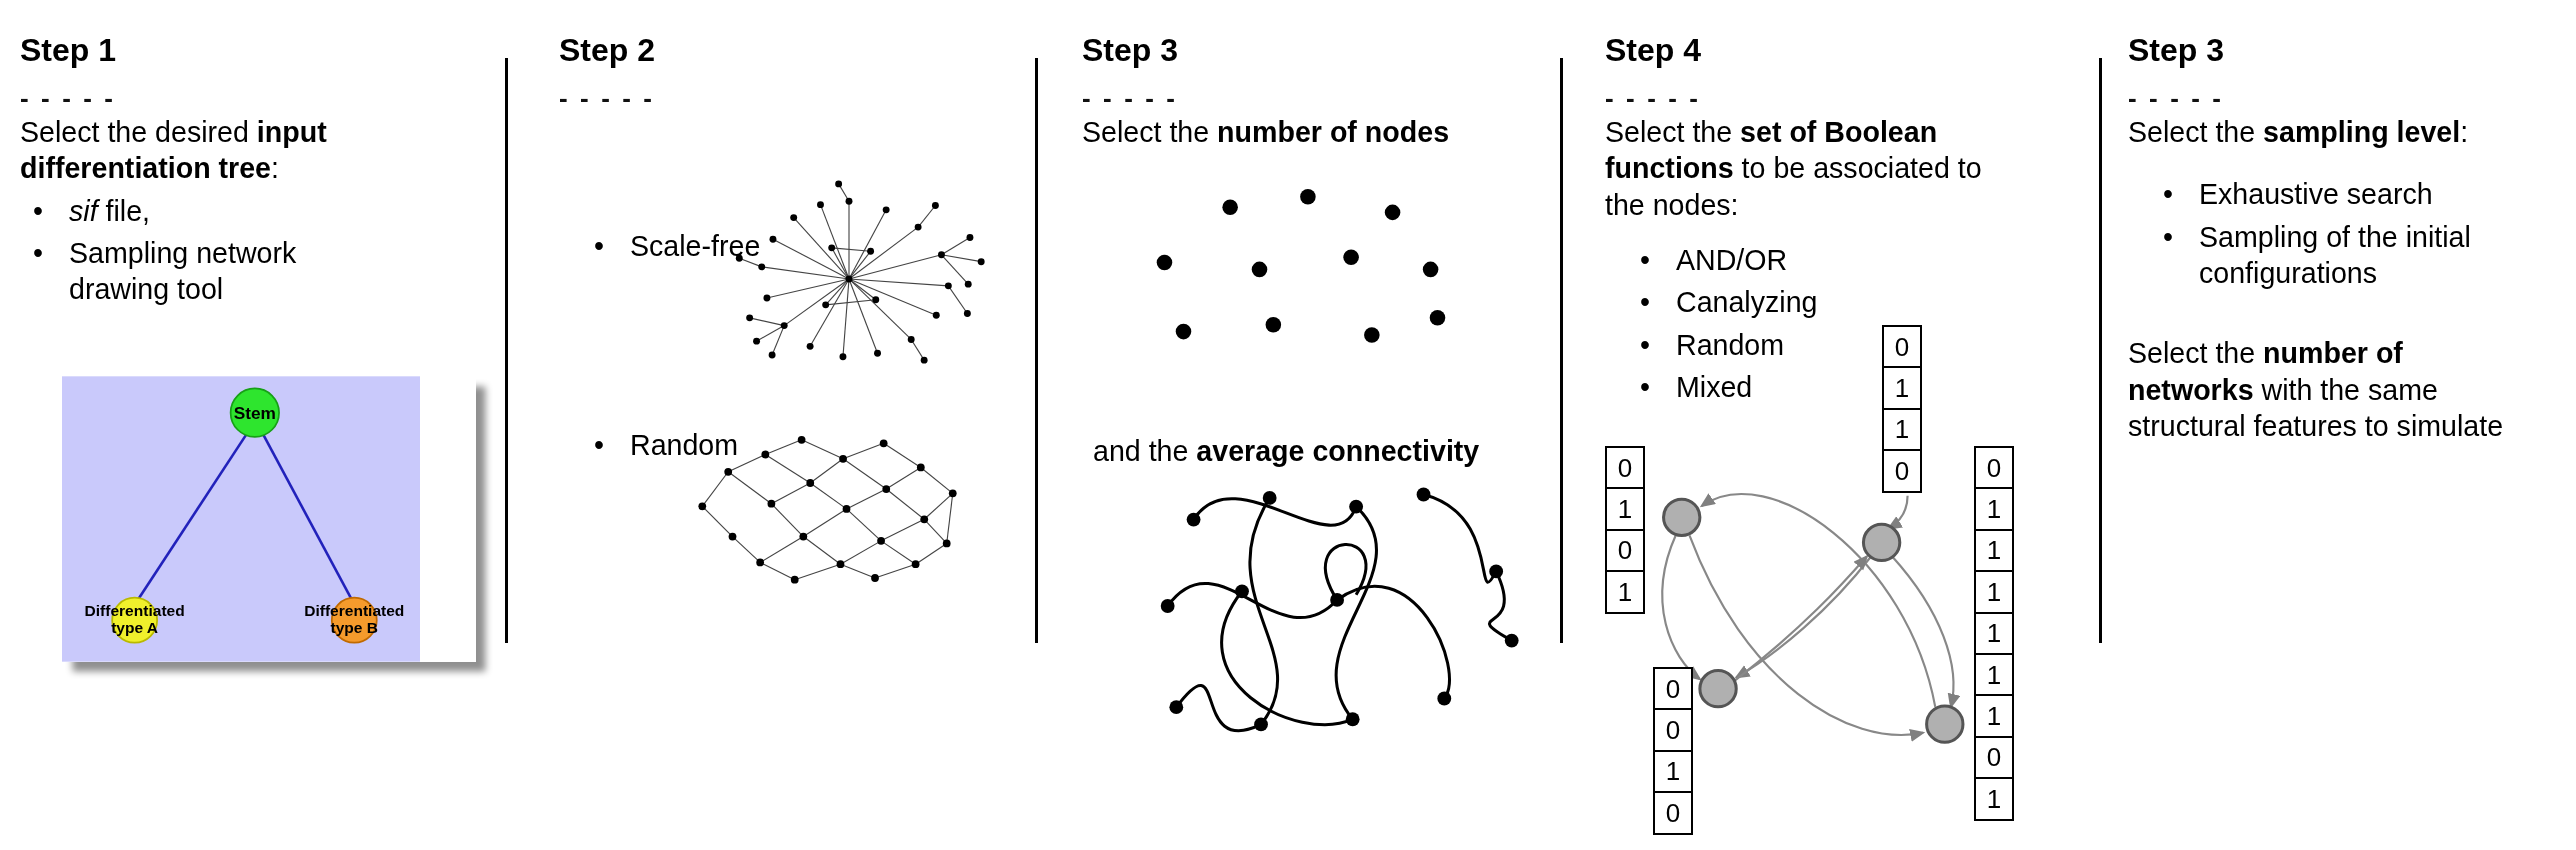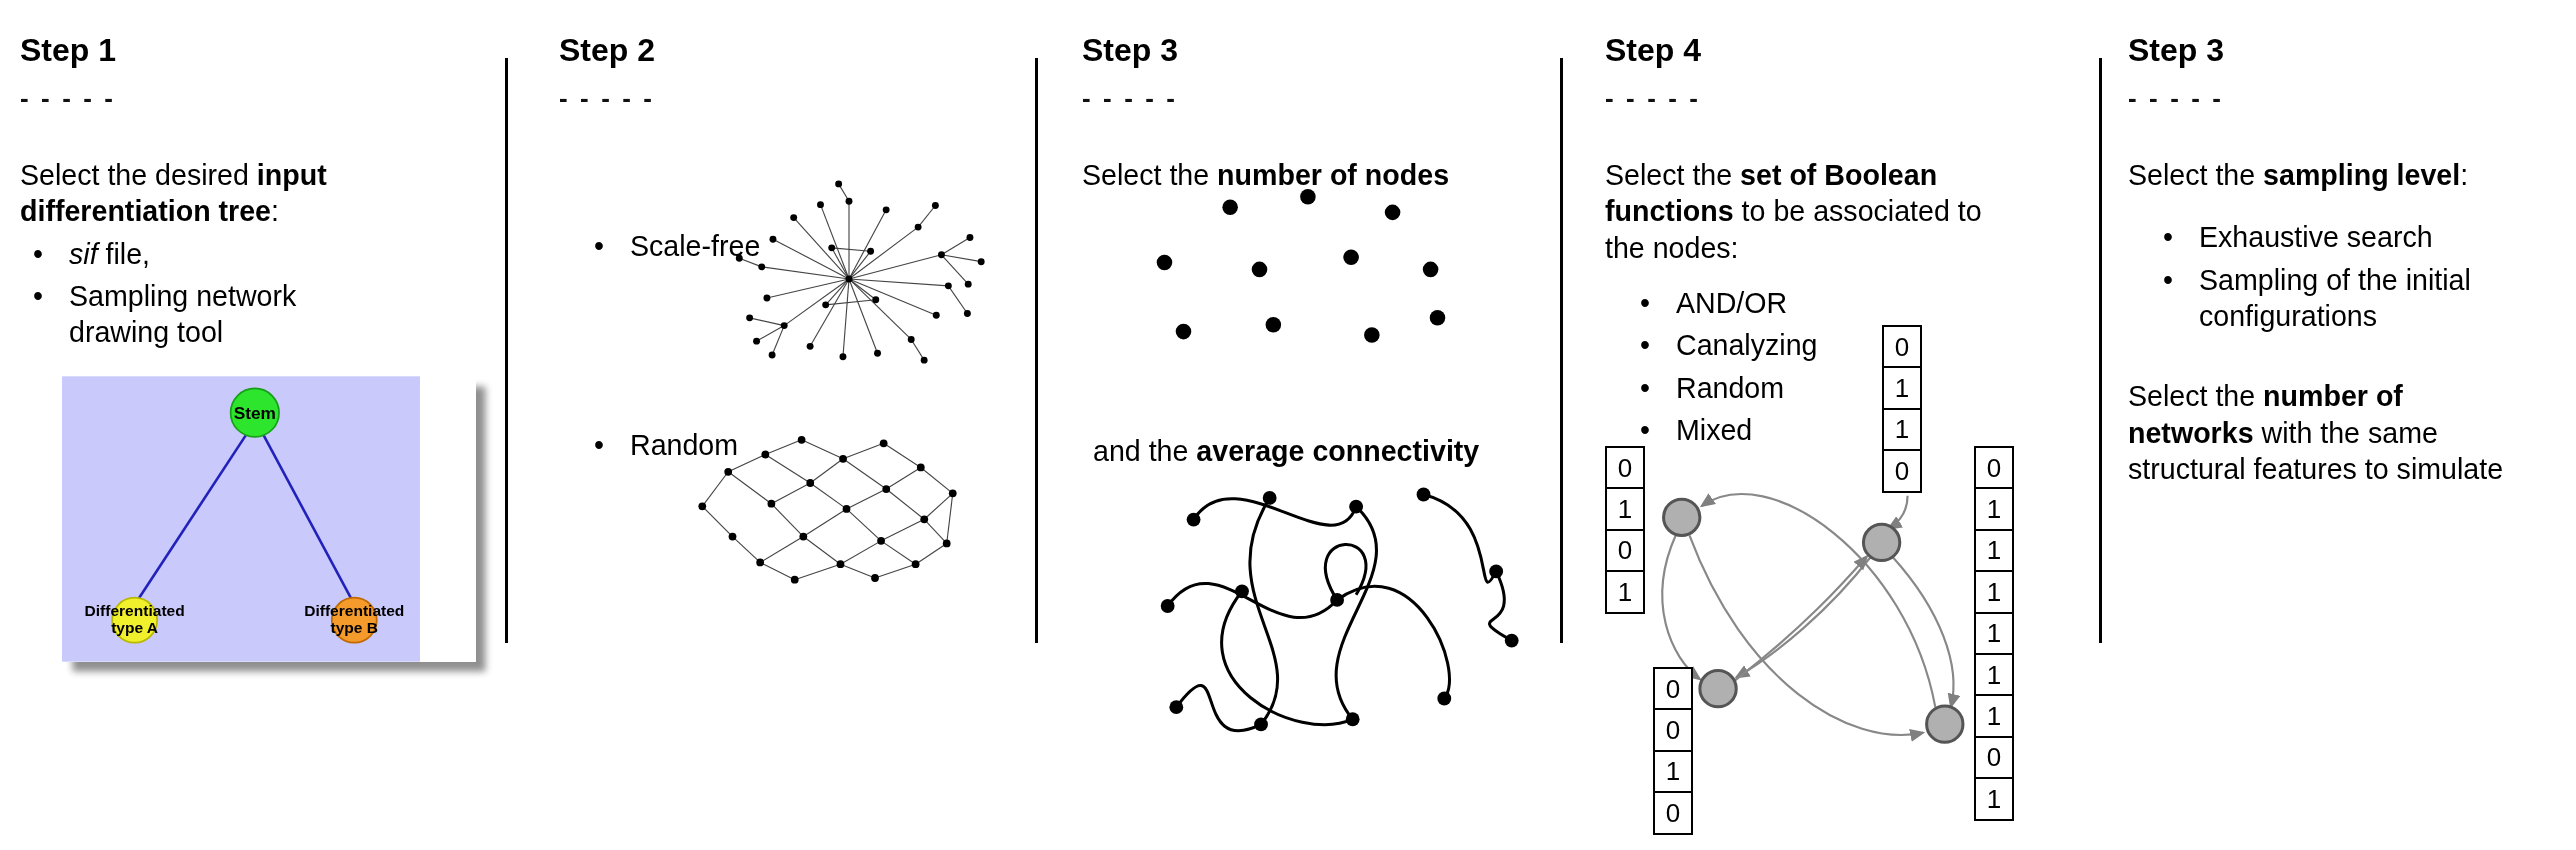--- a/index.html
+++ b/index.html
@@ -1,21 +1,21 @@
 <!DOCTYPE html>
 <html style="font-size:14px"><head>
 <meta charset="utf-8">
 <style>
   *{margin:0;padding:0;box-sizing:border-box}
   html,body{width:2576px;height:851px}
   body{background:#fff;color:#000;font-family:"Liberation Sans",sans-serif;position:relative;overflow:hidden}
   .col{position:absolute;top:0;height:851px}
   .title{font-size:32px;font-weight:bold;padding-top:32px}
   .dashes{font-size:26px;font-weight:bold;letter-spacing:2.6px;margin-top:14px;color:#111}
-  .para{font-size:28.6px;line-height:1.27;margin-top:43px;white-space:nowrap}
+  .para{font-size:28.6px;line-height:1.27;white-space:nowrap}
   .para b{font-weight:bold}
   .bullets{margin-top:3.5px}
   .bullet{display:flex;font-size:28.6px;line-height:1.27;margin-top:6px;white-space:nowrap}
   .bm{width:36px;flex:none}
   .pad1{padding-left:13px}
   .pad2{padding-left:35px}
   .b-abs{position:absolute;white-space:nowrap}
   .tree-panel{position:absolute;left:42px;top:376px;width:414px;height:286px;box-shadow:9.5px 9.5px 7px #8f8f8f}
   .tnode{font-size:20px;font-weight:bold;text-anchor:middle}
   .tlabel{font-size:18px;font-weight:bold;text-anchor:middle}

